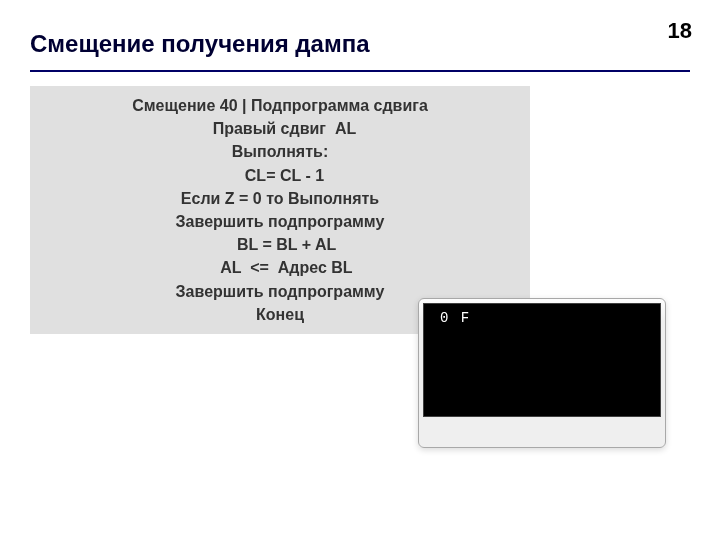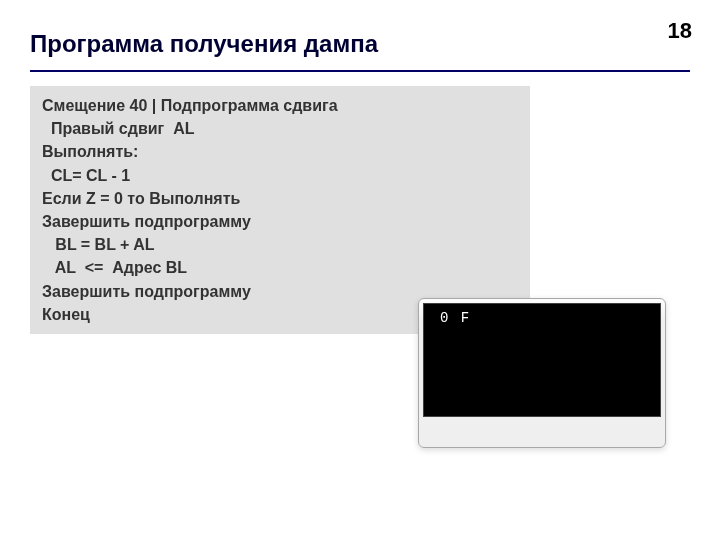--- a/index.html
+++ b/index.html
@@ -40,20 +40,21 @@
       top: 86px;
       left: 30px;
       width: 500px;
       background: #e0e0e0;
       padding: 8px 12px;
       font-family: Arial, sans-serif;
       font-size: 16px;
       line-height: 1.45;
       color: #333;
       font-weight: bold;
+      text-align: center;
     }
     .code-line {
       white-space: pre;
     }
     .vdu-window {
       position: absolute;
       top: 298px;
       left: 418px;
       width: 248px;
       height: 150px;
@@ -111,21 +112,21 @@
       font-family: "Courier New", monospace;
       font-size: 14px;
       letter-spacing: 2px;
     }
   </style>
 </head>
 <body>
 
 <div class="page-number">18</div>
 
-<div class="title">Программа получения дампа</div>
+<div class="title">Смещение получения дампа</div>
 <div class="title-underline"></div>
 
 <div class="code-block">
   <div class="code-line">Смещение 40 | Подпрограмма сдвига</div>
   <div class="code-line">  Правый сдвиг  AL</div>
   <div class="code-line">Выполнять:</div>
   <div class="code-line">  CL= CL - 1</div>
   <div class="code-line">Если Z = 0 то Выполнять</div>
   <div class="code-line">Завершить подпрограмму</div>
   <div class="code-line">   BL = BL + AL</div>

